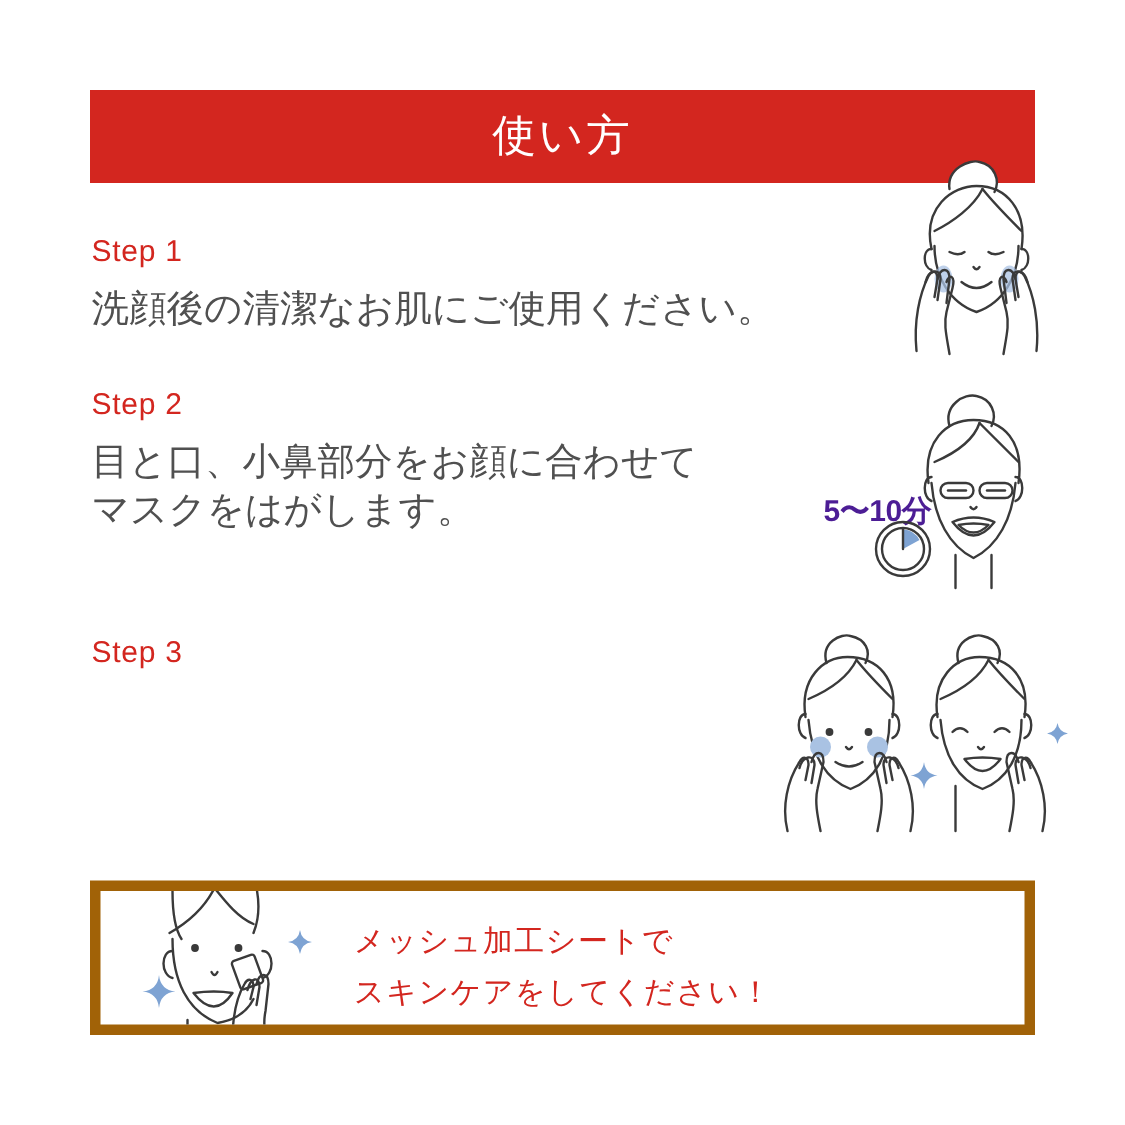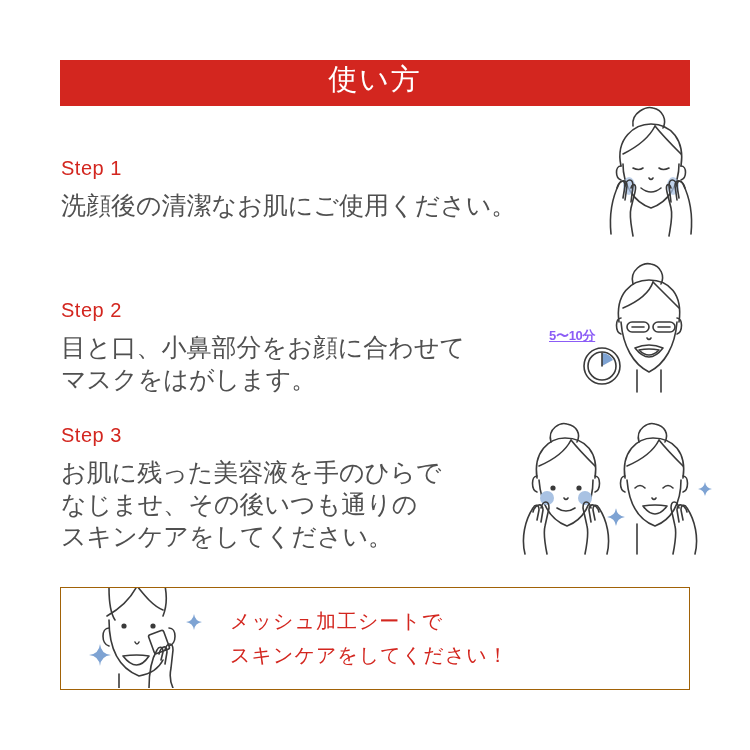--- a/index.html
+++ b/index.html
@@ -1,53 +1,53 @@
 <!DOCTYPE html>
 <html><head>
 <meta charset="utf-8">
 <style>
   * { margin: 0; padding: 0; box-sizing: border-box; }
   html, body { width: 750px; height: 750px; background: #ffffff; overflow: hidden; }
   body { position: relative; font-family: "DejaVu Sans", "Liberation Sans", sans-serif; color: #4a4a4a; }
 
   .header {
-    position: absolute; left: 60px; top: 60px; width: 630px; height: 46px;
+    position: absolute; left: 60px; top: 60px; width: 630px; height: 62px;
     background: #d3261f; color: #ffffff;
-    display: flex; align-items: flex-start; justify-content: center;
+    display: flex; align-items: center; justify-content: center;
   }
   .header-title { font-size: 29px; letter-spacing: 2px; font-weight: normal; }
 
   .step { position: absolute; left: 61px; }
   .step-title {
     font-family: "Liberation Sans", sans-serif;
     color: #d3261f; font-size: 20px; line-height: 36px; letter-spacing: 0.5px;
   }
   .step-desc {
     font-size: 25px; line-height: 32px; color: #505050; margin-top: 4px; white-space: nowrap;
   }
   .step-1 { top: 150px; }
-  .step-2 { top: 252px; margin-top: 40px; }
+  .step-2 { top: 252px; }
   .step-3 { top: 417px; }
 
   .illus { position: absolute; }
   .illus svg { display: block; overflow: visible; }
   .illus-1 { left: 605px; top: 104px; width: 90px; height: 136px; }
   .illus-2 { left: 545px; top: 262px; width: 150px; height: 133px; }
   .illus-3a { left: 515px; top: 420px; width: 100px; height: 136px; }
   .illus-3b { left: 605px; top: 420px; width: 110px; height: 136px; }
 
   .timer-label {
     position: absolute; left: 549px; top: 327px;
     font-family: "Liberation Sans", sans-serif; font-weight: bold;
-    font-size: 13px; color: #8b5cf6; white-space: nowrap; letter-spacing: -0.3px; text-decoration: underline;
+    font-size: 20px; color: #4c1d95; white-space: nowrap; letter-spacing: -0.3px;
   }
 
   .tip-box {
     position: absolute; left: 60px; top: 587px; width: 630px; height: 103px;
-    border: 1px solid #a16207; background: #ffffff; overflow: hidden;
+    border: 7px solid #a16207; background: #ffffff; overflow: hidden;
   }
   .tip-illus { position: absolute; left: 18px; top: -4px; width: 140px; height: 104px; }
   .tip-text {
     position: absolute; left: 169px; top: 16px;
     color: #d3261f; font-size: 20px; line-height: 34px; letter-spacing: 1px; white-space: nowrap;
   }
 </style>
 </head>
 <body>
 
@@ -140,25 +140,20 @@
     <path d="M90 86 Q104 80 118 86 Q104 104 90 86 Z"></path>
     <path d="M94 88 Q104 86 114 88 Q104 98 94 88 Z"></path>
 
     <path d="M92 108 L92 130"></path>
     <path d="M116 108 L116 130"></path>
   </svg>
 </div>
 
 <section class="step step-3">
   <div class="step-title">Step 3</div>
-  <div class="step-desc">
-    <div>お肌に残った美容液を手のひらで</div>
-    <div>なじませ、その後いつも通りの</div>
-    <div>スキンケアをしてください。</div>
-  </div>
 </section>
 
 <div class="illus illus-3a">
   <svg width="100" height="136" viewBox="0 0 100 136" fill="none" stroke="#3a3a3a" stroke-width="1.6" stroke-linecap="round" stroke-linejoin="round">
     <path d="M36 22 C32 8 46 2 52 4 C62 6 66 14 62 22" fill="#fff"></path>
     <path d="M22 58 C18 32 34 18 50 18 C70 18 84 32 80 58"></path>
     <path d="M56 20 C50 32 38 40 24 46"></path>
     <path d="M56 20 C64 30 72 38 80 46"></path>
     <path d="M22 56 C16 56 16 70 22 72"></path>
     <path d="M80 56 C86 56 86 70 80 72"></path>

